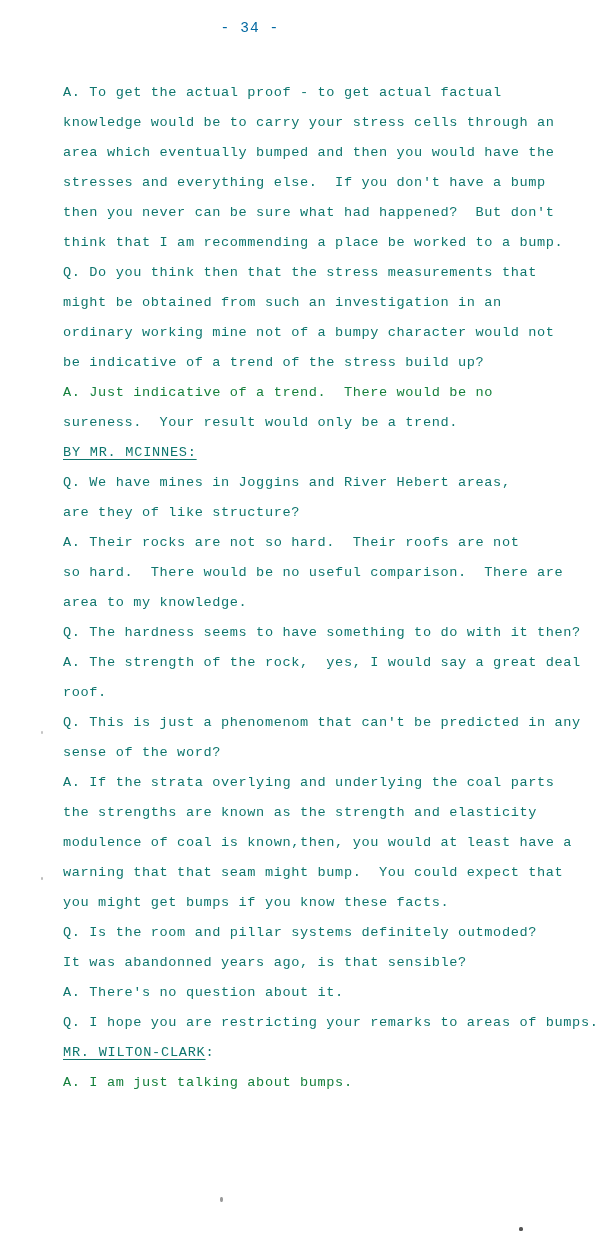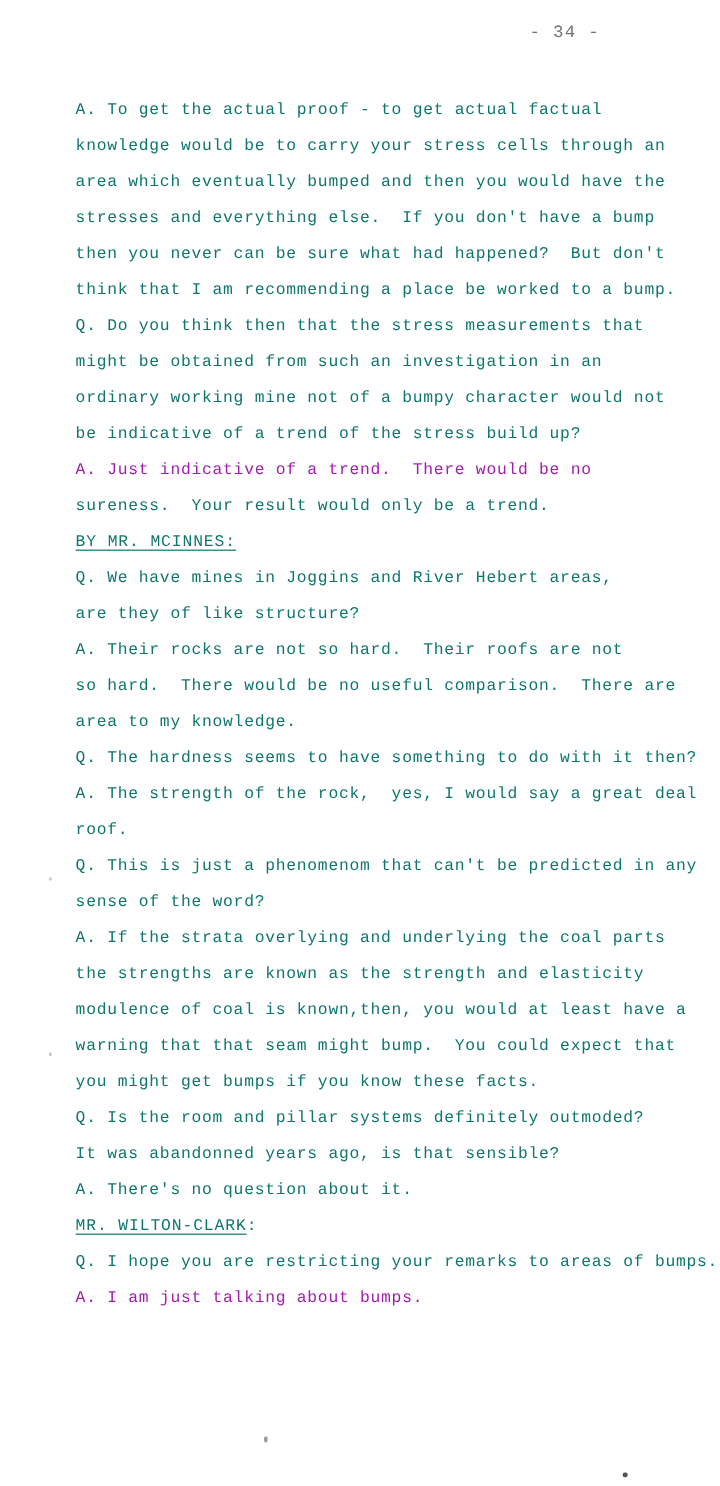--- a/index.html
+++ b/index.html
@@ -18,24 +18,24 @@
     color: #1a1a1a;
     -webkit-font-smoothing: none;
   }
 
   
   .page-header {
     position: absolute;
     top: 20px;
     left: 0;
     width: 500px;
-    text-align: right;
+    text-align: center;
     font-size: 14.5px;
     letter-spacing: 1.1px;
-    color: #737373;
+    color: #0369a1;
   }
 
   
   .body-text {
     position: absolute;
     top: 78px;
     left: 63px;
     width: 500px;
   }
   .line {
@@ -49,21 +49,21 @@
   .line.heading {
     font-weight: 400;
     letter-spacing: 0.75px;
   }
   .line .u {
     text-decoration: underline;
     text-decoration-thickness: 1.3px;
     text-underline-offset: 2.5px;
   }
   .line.faded {
-    color: #a21caf;
+    color: #15803d;
   }
 
   
   .speck {
     position: absolute;
     background: #8d8d8d;
     border-radius: 40%;
   }
   .speck.s1 { left: 220px; top: 1197px; width: 3px;  height: 5px;  background:#9a9a9a; }
   .speck.s2 { left: 519px; top: 1227px; width: 4px;  height: 4px;  background:#555; }
@@ -102,22 +102,22 @@
       <div class="line">Q. This is just a phenomenom that can't be predicted in any</div>
       <div class="line">sense of the word?</div>
       <div class="line">A. If the strata overlying and underlying the coal parts</div>
       <div class="line">the strengths are known as the strength and elasticity</div>
       <div class="line">modulence of coal is known,then, you would at least have a</div>
       <div class="line">warning that that seam might bump.  You could expect that</div>
       <div class="line">you might get bumps if you know these facts.</div>
       <div class="line">Q. Is the room and pillar systems definitely outmoded?</div>
       <div class="line">It was abandonned years ago, is that sensible?</div>
       <div class="line">A. There's no question about it.</div>
+      <div class="line">Q. I hope you are restricting your remarks to areas of bumps.</div>
       <div class="line heading"><span class="u">MR. WILTON-CLARK</span><span>:</span></div>
-      <div class="line">Q. I hope you are restricting your remarks to areas of bumps.</div>
       <div class="line faded">A. I am just talking about bumps.</div>
     </div>
 
   <div class="speck s1"></div>
   <div class="speck s2"></div>
   <div class="speck s3"></div>
   <div class="speck s4"></div>
 
 </div>
 

